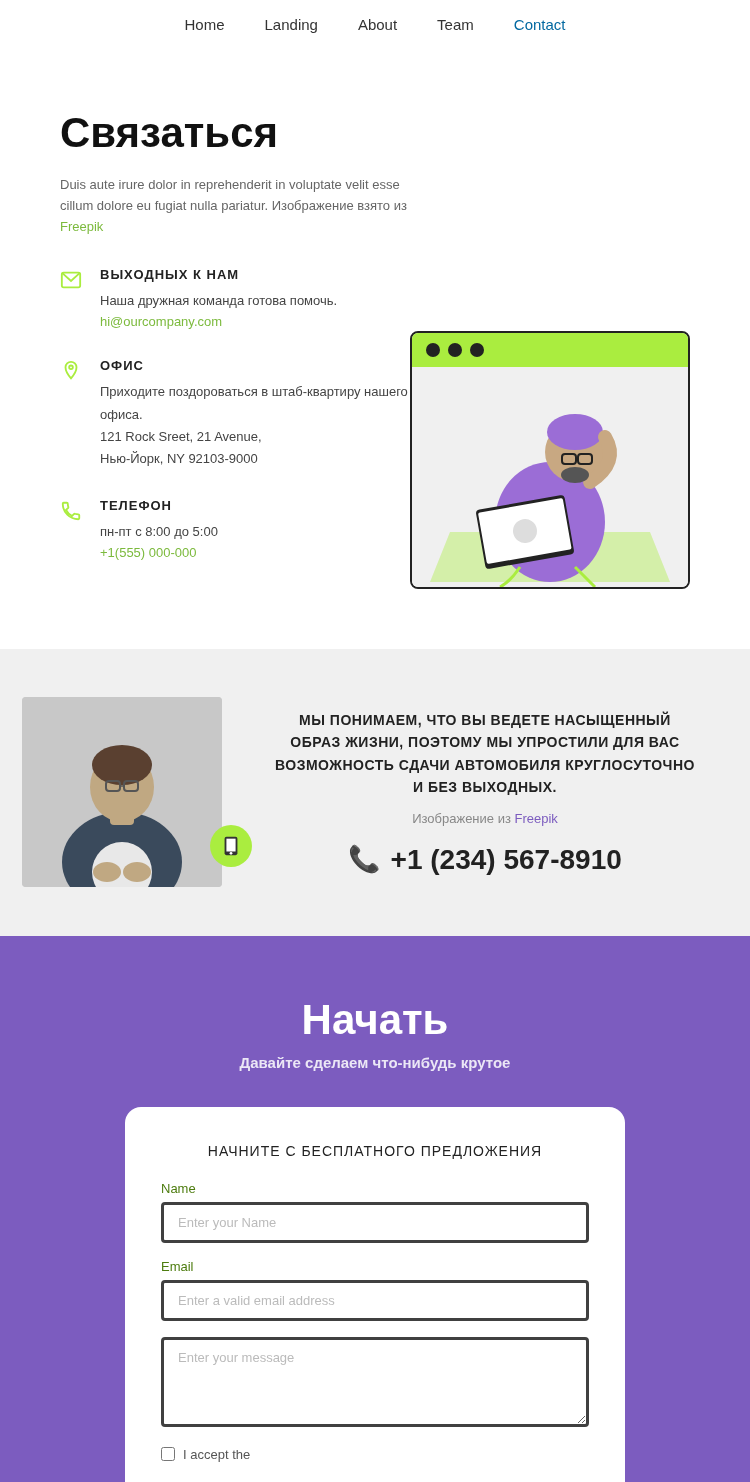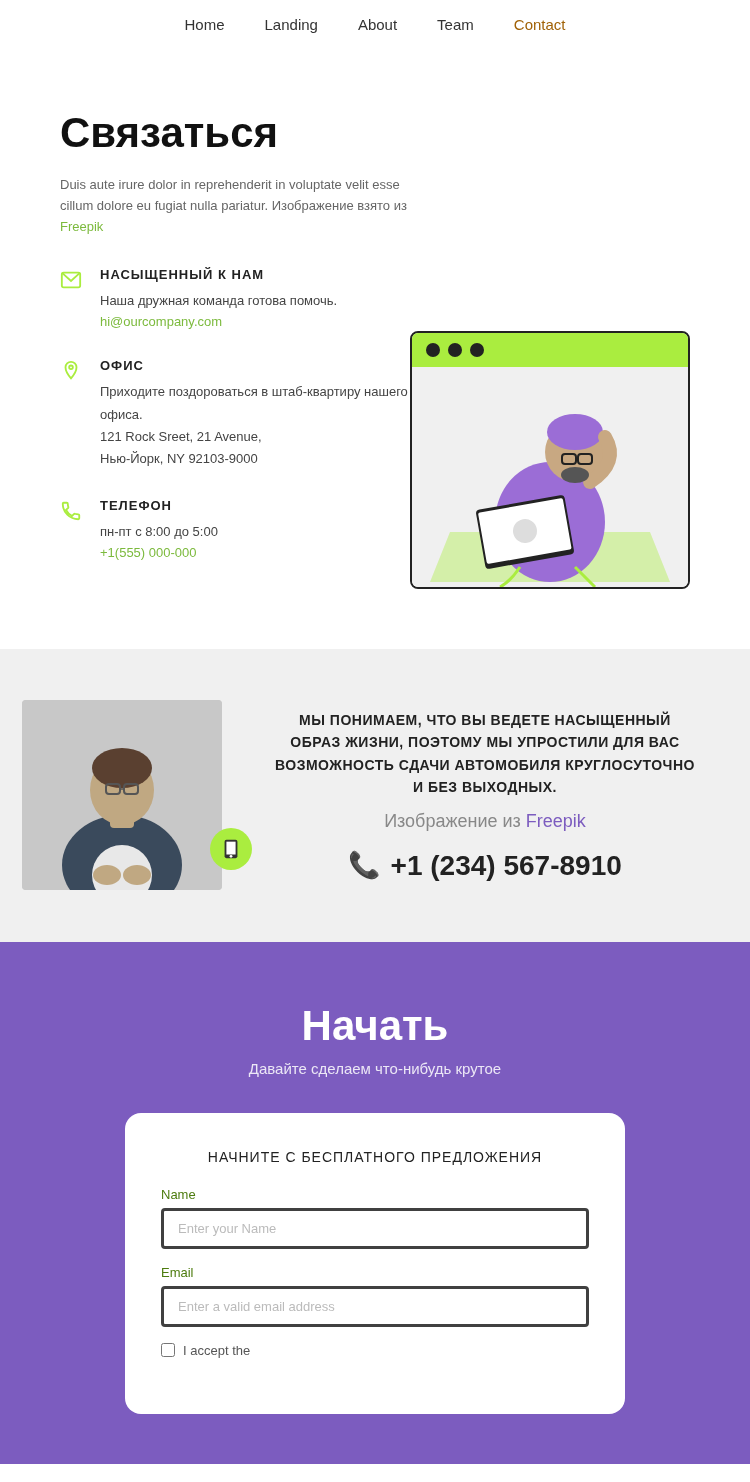--- a/index.html
+++ b/index.html
@@ -12,21 +12,21 @@
       gap: 40px;
       padding: 16px 0;
       background: #fff;
       border-bottom: none;
     }
     nav a {
       text-decoration: none;
       color: #333;
       font-size: 15px;
     }
-    nav a.active { color: #a16207; }
+    nav a.active { color: #0369a1; }
 
     
     .contact-section {
       padding: 60px 60px 60px 60px;
       display: flex;
       align-items: flex-end;
       background: #fff;
     }
     .contact-left { flex: 1; }
     .contact-left h1 {
@@ -147,21 +147,21 @@
     .cta-main-text {
       font-size: 14px;
       font-weight: 700;
       letter-spacing: 0.5px;
       color: #222;
       text-transform: uppercase;
       line-height: 1.6;
       margin-bottom: 12px;
     }
     .cta-image-credit {
-      font-size: 18px;
+      font-size: 13px;
       color: #888;
       margin-bottom: 18px;
     }
     .cta-image-credit a { color: #7c5cbf; text-decoration: none; }
     .cta-phone {
       display: flex;
       align-items: center;
       justify-content: center;
       gap: 10px;
       font-size: 28px;
@@ -184,20 +184,21 @@
     .purple-section h2 {
       font-size: 42px;
       font-weight: 800;
       color: #fff;
       margin-bottom: 10px;
     }
     .purple-section .subtitle {
       font-size: 15px;
       color: rgba(255,255,255,0.85);
       margin-bottom: 36px;
+      font-weight: bold;
     }
 
     
     .form-card {
       background: #fff;
       border-radius: 16px;
       padding: 36px 36px;
       width: 100%;
       max-width: 500px;
     }
@@ -277,21 +278,21 @@
     </p>
 
     <div class="contact-item">
       <div class="contact-icon">
         <svg viewBox="0 0 24 24" fill="none" stroke="#aaed3f" stroke-width="2">
           <rect x="2" y="4" width="20" height="16" rx="2"></rect>
           <polyline points="2,4 12,13 22,4"></polyline>
         </svg>
       </div>
       <div class="contact-item-content">
-        <div class="contact-item-title">НАСЫЩЕННЫЙ К НАМ</div>
+        <div class="contact-item-title">ВЫХОДНЫХ К НАМ</div>
         <div class="contact-item-text">Наша дружная команда готова помочь.</div>
         <a href="mailto:hi@ourcompany.com" class="contact-item-link">hi@ourcompany.com</a>
       </div>
     </div>
 
     <div class="contact-item">
       <div class="contact-icon">
         <svg viewBox="0 0 24 24" fill="none" stroke="#aaed3f" stroke-width="2">
           <path d="M12 2C8.686 2 6 4.686 6 8c0 5.25 6 12 6 12s6-6.75 6-12c0-3.314-2.686-6-6-6z"></path>
           <circle cx="12" cy="8" r="2"></circle>
@@ -416,20 +417,21 @@
       <label>Name</label>
       <input type="text" placeholder="Enter your Name" style="">
     </div>
 
     <div class="form-group">
       <label>Email</label>
       <input type="email" placeholder="Enter a valid email address" style="">
     </div>
 
     <div class="form-group">
+      <textarea placeholder="Enter your message" style=""></textarea>
     </div>
 
     <div class="checkbox-row">
       <input type="checkbox" id="accept" style="">
       <label for="accept">I accept the</label>
     </div>
 
   </div>
 </section>
 

